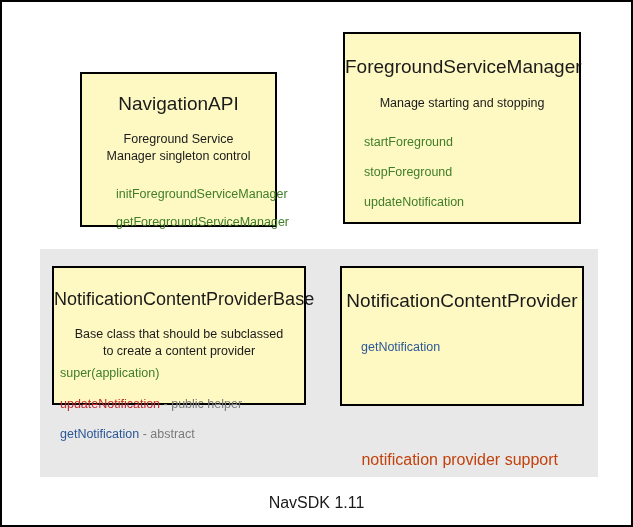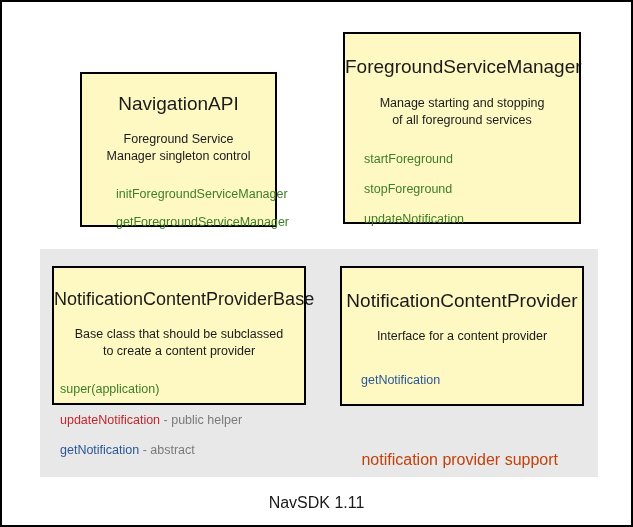--- a/index.html
+++ b/index.html
@@ -86,21 +86,21 @@
   #box-foreground-service-manager .box-title { margin-top: 22px; }
   #box-foreground-service-manager .box-desc  { margin-top: 17px; }
   #box-foreground-service-manager .members   { margin-top: 22px; padding-left: 19px; }
   #box-foreground-service-manager .member    { margin-bottom: 14px; }
 
   #box-notification-content-provider-base {
     left: 50px; top: 264px; width: 254px; height: 139px;
   }
   #box-notification-content-provider-base .box-title { margin-top: 21px; font-size: 18px; }
   #box-notification-content-provider-base .box-desc  { margin-top: 16px; }
-  #box-notification-content-provider-base .members   { margin-top: 22px; padding-left: 6px; }
+  #box-notification-content-provider-base .members   { margin-top: 6px; padding-left: 6px; }
   #box-notification-content-provider-base .member    { margin-bottom: 14px; }
 
   #box-notification-content-provider {
     left: 338px; top: 264px; width: 244px; height: 140px;
   }
   #box-notification-content-provider .box-title { margin-top: 22px; }
   #box-notification-content-provider .box-desc  { margin-top: 16px; }
   #box-notification-content-provider .members   { margin-top: 27px; padding-left: 19px; }
 
   
@@ -136,21 +136,20 @@
       <div class="member">
         <span class="m-green">getForegroundServiceManager</span><span class="m-note"></span>
       </div>
     </div>
   </div>
 
   <div class="box" id="box-foreground-service-manager">
     <div class="box-title">ForegroundServiceManager</div>
     <div class="box-desc">
       <div>Manage starting and stopping</div>
-      <div>of all foreground services</div>
     </div>
     <div class="members">
       <div class="member">
         <span class="m-green">startForeground</span><span class="m-note"></span>
       </div>
       <div class="member">
         <span class="m-green">stopForeground</span><span class="m-note"></span>
       </div>
       <div class="member">
         <span class="m-green">updateNotification</span><span class="m-note"></span>
@@ -172,23 +171,20 @@
         <span class="m-red">updateNotification</span><span class="m-note"> - public helper</span>
       </div>
       <div class="member">
         <span class="m-blue">getNotification</span><span class="m-note"> - abstract</span>
       </div>
     </div>
   </div>
 
   <div class="box" id="box-notification-content-provider">
     <div class="box-title">NotificationContentProvider</div>
-    <div class="box-desc">
-      <div>Interface for a content provider</div>
-    </div>
     <div class="members">
       <div class="member">
         <span class="m-blue">getNotification</span><span class="m-note"></span>
       </div>
     </div>
   </div>
 
   <div class="footer-label">NavSDK 1.11</div>
 
 </div>

